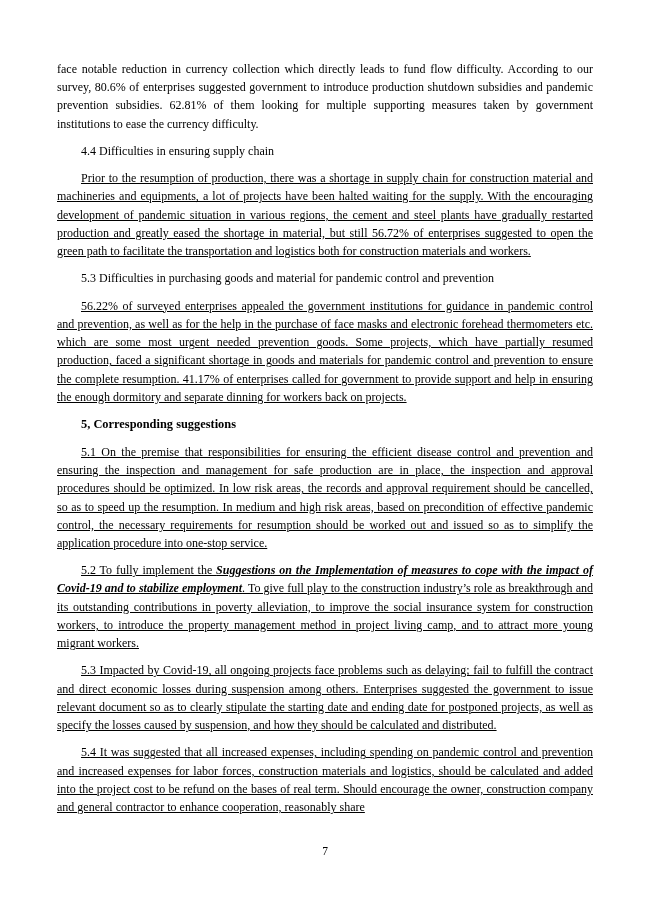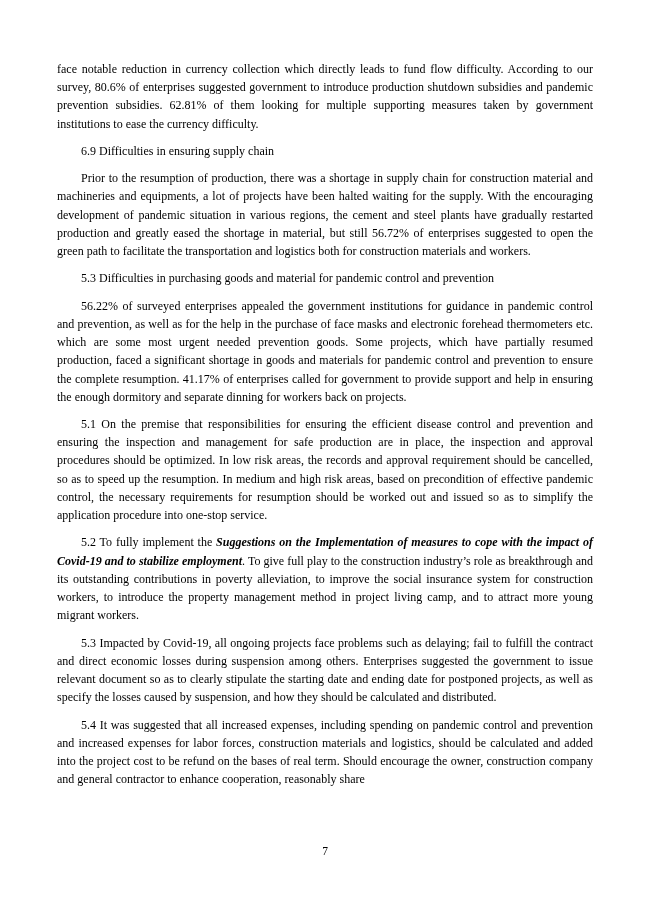--- a/index.html
+++ b/index.html
@@ -27,20 +27,21 @@
   p {
     margin: 0 0 9px 0;
     font-size: 12px;
     line-height: 1.52;
     text-align: justify;
     text-justify: inter-word;
     hyphens: none;
   }
   p.indent {
     text-indent: 24px;
+    text-decoration: underline;
   }
   p.heading {
     text-indent: 24px;
     font-weight: bold;
     font-size: 12.4px;
     margin-bottom: 9px;
   }
   p.sub {
     text-indent: 24px;
   }
@@ -59,28 +60,29 @@
   }
 </style>
 </head>
 <body>
 
 <div class="page">
   <div class="content">
 
     <p class="plain">face notable reduction in currency collection which directly leads to fund flow difficulty. According to our survey, 80.6% of enterprises suggested government to introduce production shutdown subsidies and pandemic prevention subsidies. 62.81% of them looking for multiple supporting measures taken by government institutions to ease the currency difficulty.</p>
 
-    <p class="sub">6.9 Difficulties in ensuring supply chain</p>
+    <p class="sub">4.4 Difficulties in ensuring supply chain</p>
 
     <p class="indent">Prior to the resumption of production, there was a shortage in supply chain for construction material and machineries and equipments, a lot of projects have been halted waiting for the supply. With the encouraging development of pandemic situation in various regions, the cement and steel plants have gradually restarted production and greatly eased the shortage in material, but still 56.72% of enterprises suggested to open the green path to facilitate the transportation and logistics both for construction materials and workers.</p>
 
     <p class="sub">5.3 Difficulties in purchasing goods and material for pandemic control and prevention</p>
 
     <p class="indent">56.22% of surveyed enterprises appealed the government institutions for guidance in pandemic control and prevention, as well as for the help in the purchase of face masks and electronic forehead thermometers etc. which are some most urgent needed prevention goods. Some projects, which have partially resumed production, faced a significant shortage in goods and materials for pandemic control and prevention to ensure the complete resumption. 41.17% of enterprises called for government to provide support and help in ensuring the enough dormitory and separate dinning for workers back on projects.</p>
 
+    <p class="heading">5, Corresponding suggestions</p>
 
     <p class="indent">5.1 On the premise that responsibilities for ensuring the efficient disease control and prevention and ensuring the inspection and management for safe production are in place, the inspection and approval procedures should be optimized. In low risk areas, the records and approval requirement should be cancelled, so as to speed up the resumption. In medium and high risk areas, based on precondition of effective pandemic control, the necessary requirements for resumption should be worked out and issued so as to simplify the application procedure into one-stop service.</p>
 
     <p class="indent"><span>5.2 To fully implement the </span><span class="bolditalic">Suggestions on the Implementation of measures to cope with the impact of Covid-19 and to stabilize employment</span><span>. To give full play to the construction industry’s role as breakthrough and its outstanding contributions in poverty alleviation, to improve the social insurance system for construction workers, to introduce the property management method in project living camp, and to attract more young migrant workers.</span></p>
 
     <p class="indent">5.3 Impacted by Covid-19, all ongoing projects face problems such as delaying; fail to fulfill the contract and direct economic losses during suspension among others. Enterprises suggested the government to issue relevant document so as to clearly stipulate the starting date and ending date for postponed projects, as well as specify the losses caused by suspension, and how they should be calculated and distributed.</p>
 
     <p class="indent">5.4 It was suggested that all increased expenses, including spending on pandemic control and prevention and increased expenses for labor forces, construction materials and logistics, should be calculated and added into the project cost to be refund on the bases of real term. Should encourage the owner, construction company and general contractor to enhance cooperation, reasonably share</p>
 
   </div>

